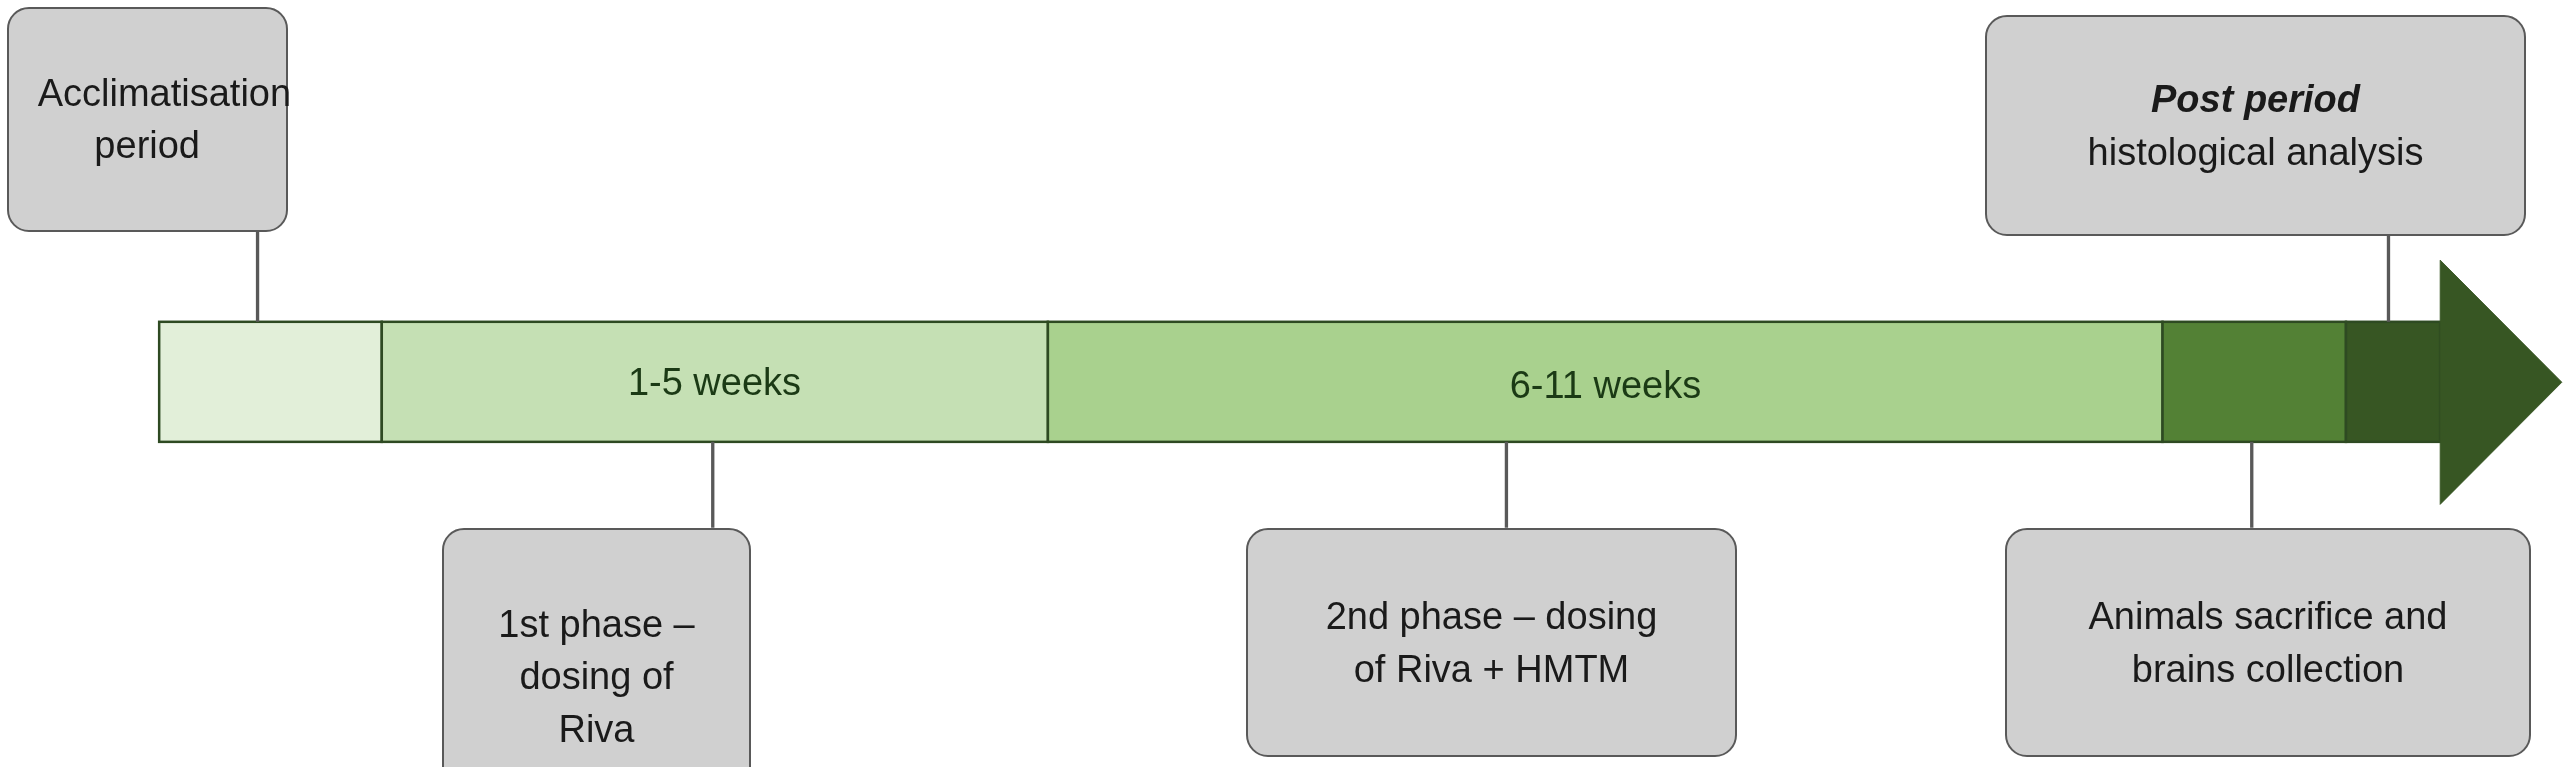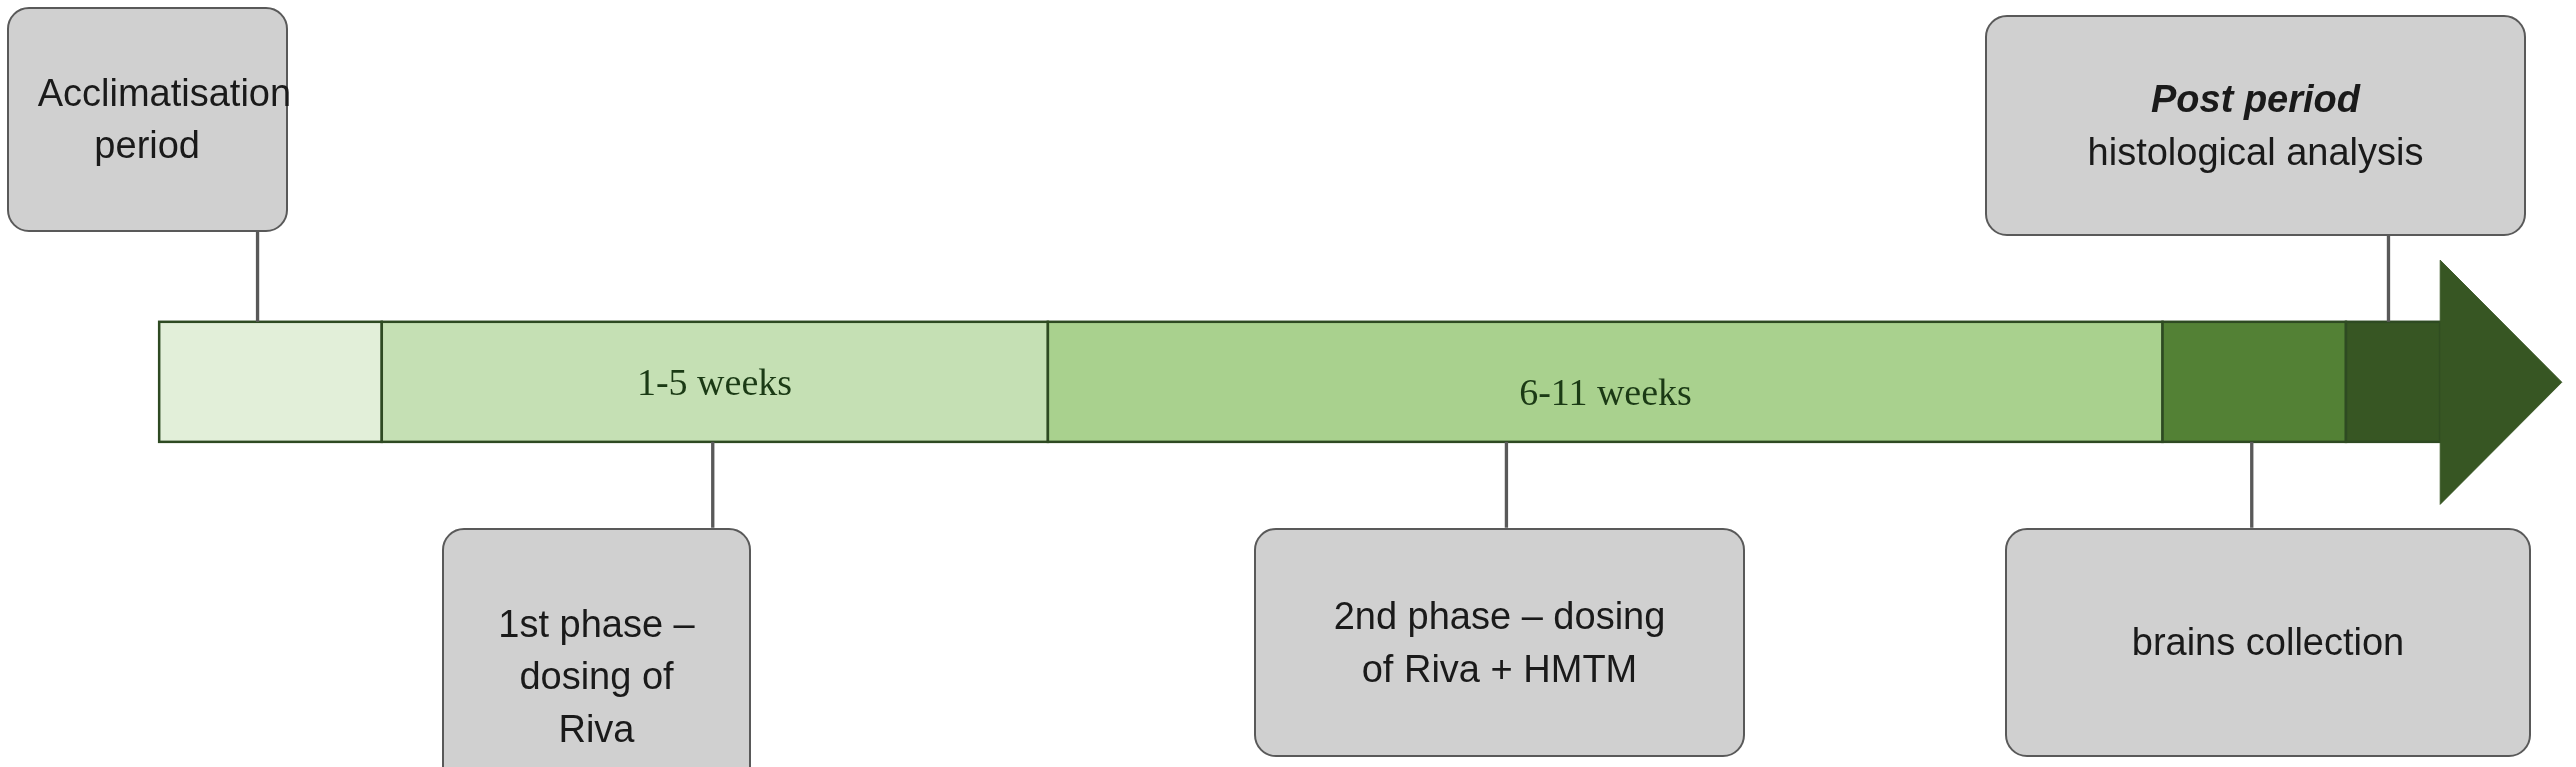--- a/index.html
+++ b/index.html
@@ -53,21 +53,21 @@
   }
   .callout-text .ln {
     display: block;
   }
   .seg-label {
     position: absolute;
     box-sizing: border-box;
     display: flex;
     align-items: center;
     justify-content: center;
-    font-family: Liberation Serif, serif;
+    font-family: Liberation Sans, sans-serif;
     font-size: 38px;
     color: #1b3a15;
     white-space: nowrap;
     pointer-events: none;
   }
 </style>
 </head>
 <body>
 
 <div id="diagram-root">
@@ -87,48 +87,49 @@
         <line x1="308" y1="278" x2="308" y2="386" stroke="#595959" stroke-width="4"></line>
         <line x1="2864" y1="283" x2="2864" y2="386" stroke="#595959" stroke-width="4"></line>
         <line x1="854" y1="530" x2="854" y2="633" stroke="#595959" stroke-width="4"></line>
         <line x1="1806" y1="530" x2="1806" y2="633" stroke="#595959" stroke-width="4"></line>
         <line x1="2700" y1="530" x2="2700" y2="633" stroke="#595959" stroke-width="4"></line>
       </g>
   </svg>
 
   <div id="segment-labels">
       <div class="seg-label" style="left: 381px; top: 322px; width: 667px; height: 120px;">1-5 weeks</div>
-      <div class="seg-label" style="left: 1048px; top: 332px; width: 1115px; height: 120px;">6-11 weeks</div>
+      <div class="seg-label" style="left: 1048px; top: 325px; width: 1115px; height: 120px;">6-11 weeks</div>
     </div>
   <div id="callouts-layer">
       <div class="callout-box" style="left: 6.7px; top: 6.7px; width: 281px; height: 225px;">
         <span class="callout-text">
           <span class="ln">Acclimatisation</span>
           <span class="ln">period</span>
         </span>
       </div>
       <div class="callout-box" style="left: 1985px; top: 15px; width: 541px; height: 221px;">
         <span class="callout-text">
           <span class="ln line-em">Post period</span>
           <span class="ln">histological analysis</span>
         </span>
       </div>
       <div class="callout-box" style="left: 442px; top: 528px; width: 309px; height: 297px;">
         <span class="callout-text">
           <span class="ln">1st phase – dosing of</span>
           <span class="ln">Riva</span>
         </span>
       </div>
-      <div class="callout-box" style="left: 1246px; top: 528px; width: 491px; height: 229px; margin-left: 8px;">
+      <div class="callout-box" style="left: 1246px; top: 528px; width: 491px; height: 229px;">
         <span class="callout-text">
           <span class="ln">2nd phase – dosing</span>
           <span class="ln">of Riva + HMTM</span>
         </span>
       </div>
       <div class="callout-box" style="left: 2005px; top: 528px; width: 526px; height: 229px;">
         <span class="callout-text">
+          <span class="ln">Animals sacrifice and</span>
           <span class="ln">brains collection</span>
         </span>
       </div>
     </div>
 
 </div>
 
 
 </body></html>

